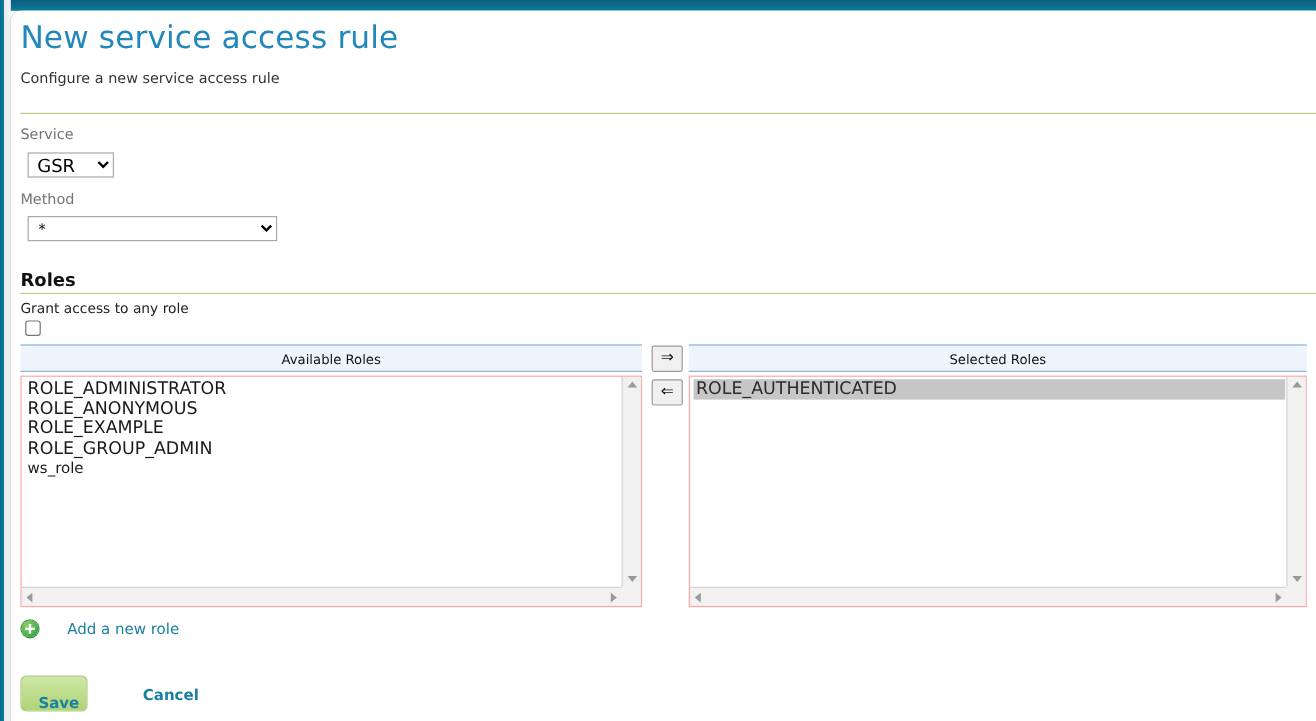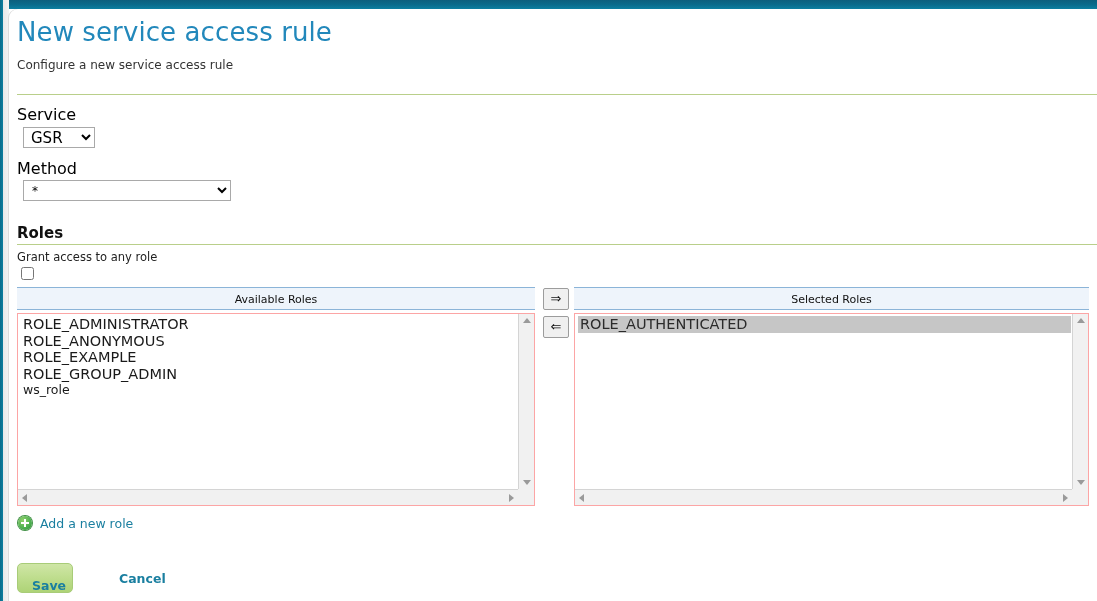--- a/index.html
+++ b/index.html
@@ -70,22 +70,22 @@
     height: 1px;
     background: #b9cf8a;
   }
   .divider.d-service { top: 85px; }
   .divider.d-roles   { top: 235px; }
 
   
   .field-label {
     position: absolute;
     left: 8px;
-    font-size: 16px;
-    color: #000000;
+    font-size: 12px;
+    color: #737373;
     white-space: nowrap;
   }
   .field-label.l-service { top: 96px; }
   .field-label.l-method  { top: 150px; }
 
   
   select {
     position: absolute;
     font-family: "DejaVu Sans", sans-serif;
     background: #ffffff;
@@ -272,21 +272,22 @@
     cursor: pointer;
     box-sizing: border-box;
   }
 
   
   .add-row {
     position: absolute;
     left: 9px;
     top: 507px;
     display: flex;
-    align-items: flex-start;
+    align-items: flex-end;
+    gap: 16px;
   }
   .plus-icon {
     width: 14px;
     height: 14px;
     border-radius: 50%;
     background: radial-gradient(circle at 35% 30%, #8fd06a 0%, #4caf50 60%, #2e8b32 100%);
     position: relative;
     display: inline-block;
     margin-right: 8px;
     box-shadow: 0 0 0 1px #3f8f43;

